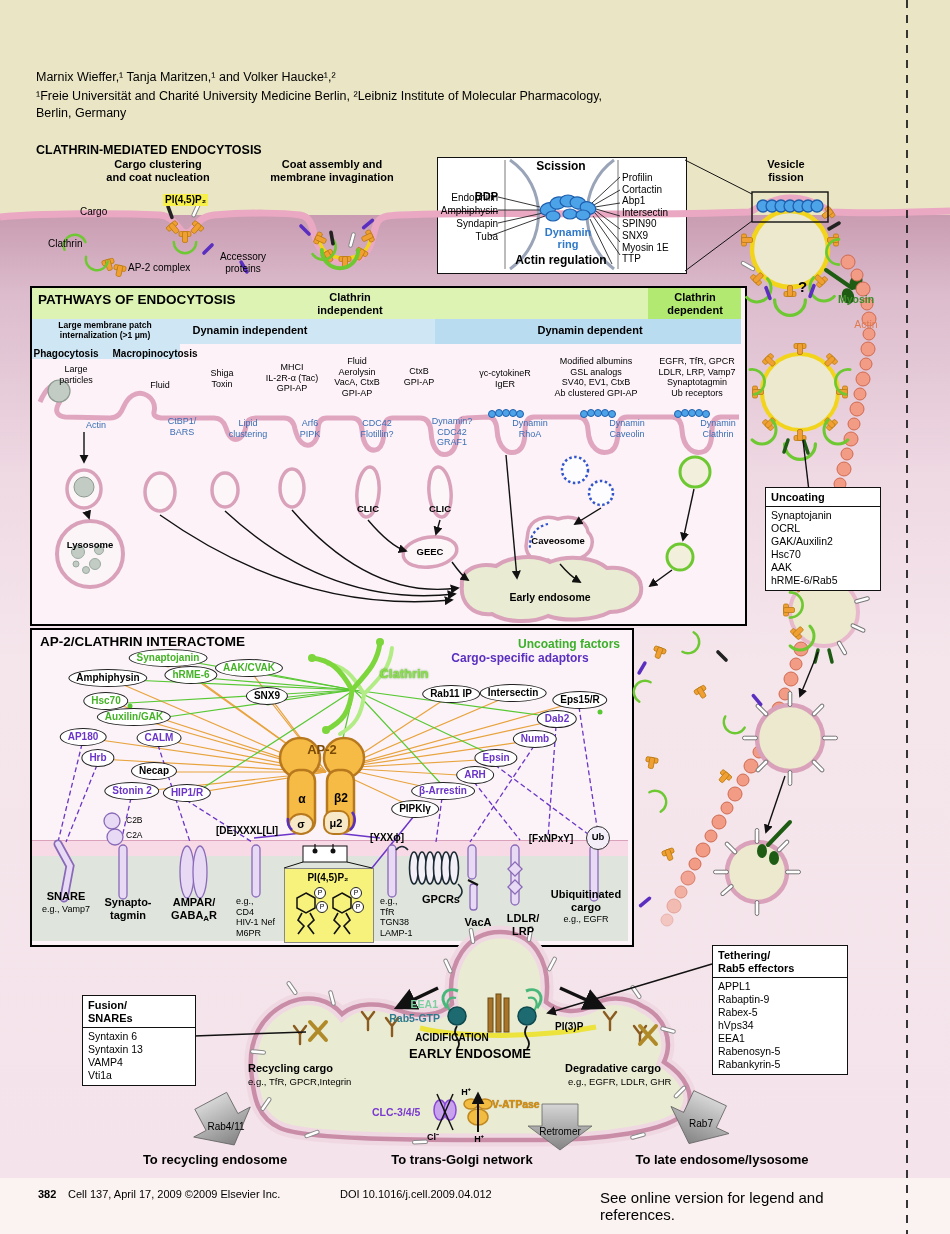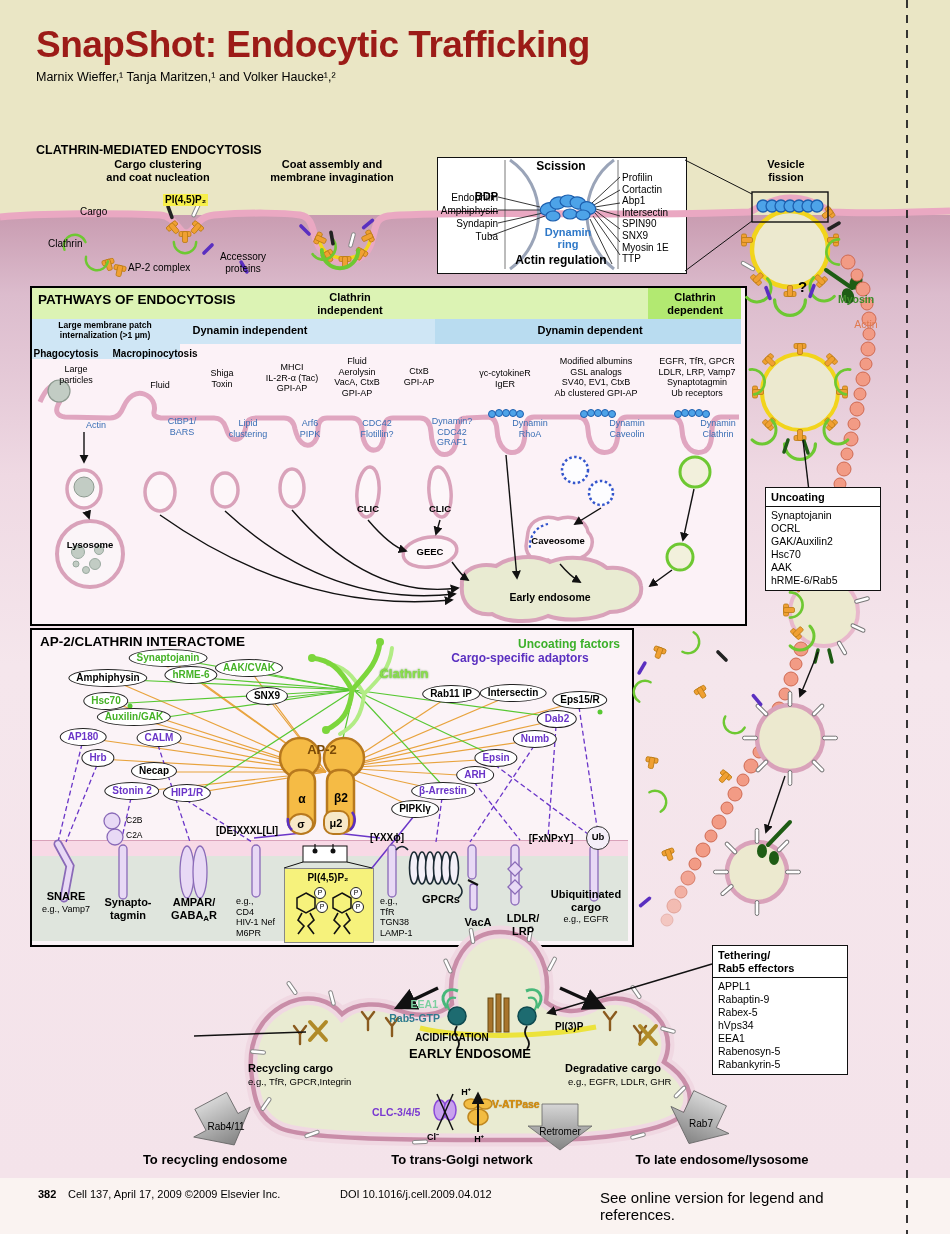--- a/index.html
+++ b/index.html
@@ -585,22 +585,23 @@
       <g fill="url(#gg)" stroke="#666" stroke-width="0.8">
         <polygon points="204,1098 240,1098 240,1122 254,1122 222,1148 190,1122 204,1122" transform="rotate(-28 222 1122)"></polygon>
         <polygon points="542,1104 578,1104 578,1126 592,1126 560,1150 528,1126 542,1126"></polygon>
         <polygon points="682,1096 718,1096 718,1120 732,1120 700,1146 668,1120 682,1120" transform="rotate(25 700 1120)"></polygon>
       </g>
     </g>
 
     <line x1="907" y1="0" x2="907" y2="1234" stroke="#222" stroke-width="1.8" stroke-dasharray="8 7"></line>
   </svg>
 
-  <div class="abs b" style="left:36px;top:24px;font-size:37px;color:#9c1b17;letter-spacing:-0.5px">SnapShot: Endocytic Trafficking</div>
   <div class="abs s12" style="left:36px;top:70px;font-size:12.5px">Marnix Wieffer,¹ Tanja Maritzen,¹ and Volker Haucke¹,²</div>
+  <div class="abs s12 pre" style="left:36px;top:88px;font-size:12.5px;line-height:1.35">¹Freie Universität and Charité University Medicine Berlin, ²Leibniz Institute of Molecular Pharmacology,
+Berlin, Germany</div>
 
   <div class="abs b" style="left:36px;top:143px;font-size:12.5px">CLATHRIN-MEDIATED ENDOCYTOSIS</div>
   <div class="abs b s11 pre cx" style="left:158px;top:158px">Cargo clustering
 and coat nucleation</div>
   <div class="abs b s11 pre cx" style="left:332px;top:158px">Coat assembly and
 membrane invagination</div>
   <div class="abs s10" style="left:80px;top:206px">Cargo</div>
   <div class="abs s10" style="left:48px;top:238px">Clathrin</div>
   <div class="abs s10" style="left:128px;top:262px">AP-2 complex</div>
   <div class="abs s10 pre cx" style="left:243px;top:251px">Accessory
@@ -772,20 +773,30 @@
 TGN38
 LAMP-1</div>
   <div class="abs b s11 cx" style="left:441px;top:893px">GPCRs</div>
   <div class="abs b s11 cx" style="left:478px;top:916px">VacA</div>
   <div class="abs b s11 pre cx" style="left:523px;top:912px">LDLR/
 LRP</div>
   <div class="abs b s11 pre cx" style="left:586px;top:888px">Ubiquitinated
 cargo</div>
   <div class="abs s9 cx" style="left:586px;top:914px">e.g., EGFR</div>
 
+  <div class="box" style="left:82px;top:995px;width:112px">
+    <div class="bt">Fusion/
+SNAREs</div>
+    <div class="bi">
+      <div>Syntaxin 6</div>
+      <div>Syntaxin 13</div>
+      <div>VAMP4</div>
+      <div>Vti1a</div>
+    </div>
+  </div>
   <div class="box" style="left:712px;top:945px;width:134px">
     <div class="bt">Tethering/
 Rab5 effectors</div>
     <div class="bi">
       <div>APPL1</div>
       <div>Rabaptin-9</div>
       <div>Rabex-5</div>
       <div>hVps34</div>
       <div>EEA1</div>
       <div>Rabenosyn-5</div>

